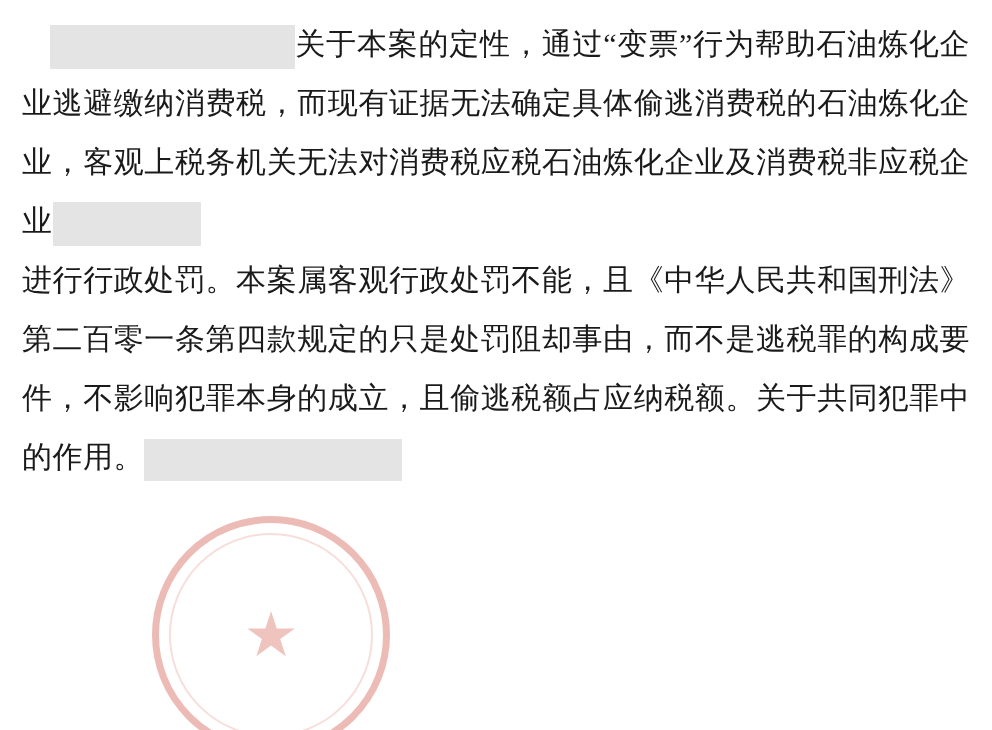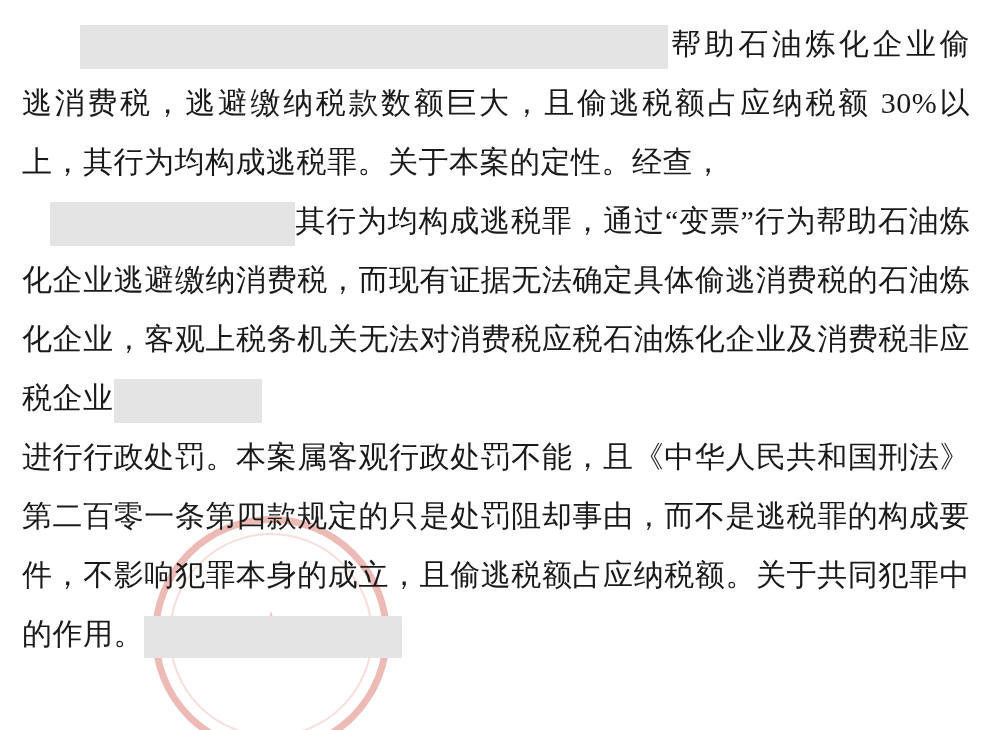--- a/index.html
+++ b/index.html
@@ -113,26 +113,23 @@
 <body>
 
 <div class="seal">
   <span class="seal-star">★</span>
   <span class="seal-ring-text"></span>
 </div>
 
 <div class="page">
   <div class="doc-text">
 
-    <p class="para">
-      <span class="redact r1">redacted-block</span><span>帮助石油炼化企业偷逃消费税，逃避缴纳税款数额巨大，且偷逃税额占应纳税额 30%以上，其行为均构成逃税罪。关于本案的定性。经查，</span>
-    </p>
 
     <p class="para">
-      <span class="redact r2">redacted-block</span><span>其行为均构成逃税罪，通过“变票”行为帮助石油炼化企业逃避缴纳消费税，而现有证据无法确定具体偷逃消费税的石油炼化企业，客观上税务机关无法对消费税应税石油炼化企业及消费税非应税企业</span><span class="redact r3">redacted-block</span>
+      <span class="redact r2">redacted-block</span><span>关于本案的定性，通过“变票”行为帮助石油炼化企业逃避缴纳消费税，而现有证据无法确定具体偷逃消费税的石油炼化企业，客观上税务机关无法对消费税应税石油炼化企业及消费税非应税企业</span><span class="redact r3">redacted-block</span>
     </p>
 
     <p class="para">
       <span>进行行政处罚。本案属客观行政处罚不能，且《中华人民共和国刑法》第二百零一条第四款规定的只是处罚阻却事由，而不是逃税罪的构成要件，不影响犯罪本身的成立，且偷逃税额占应纳税额。关于共同犯罪中的作用。</span><span class="redact r4">redacted-block</span>
     </p>
 
   </div>
 </div>
 
 <div class="bottom-strip">

